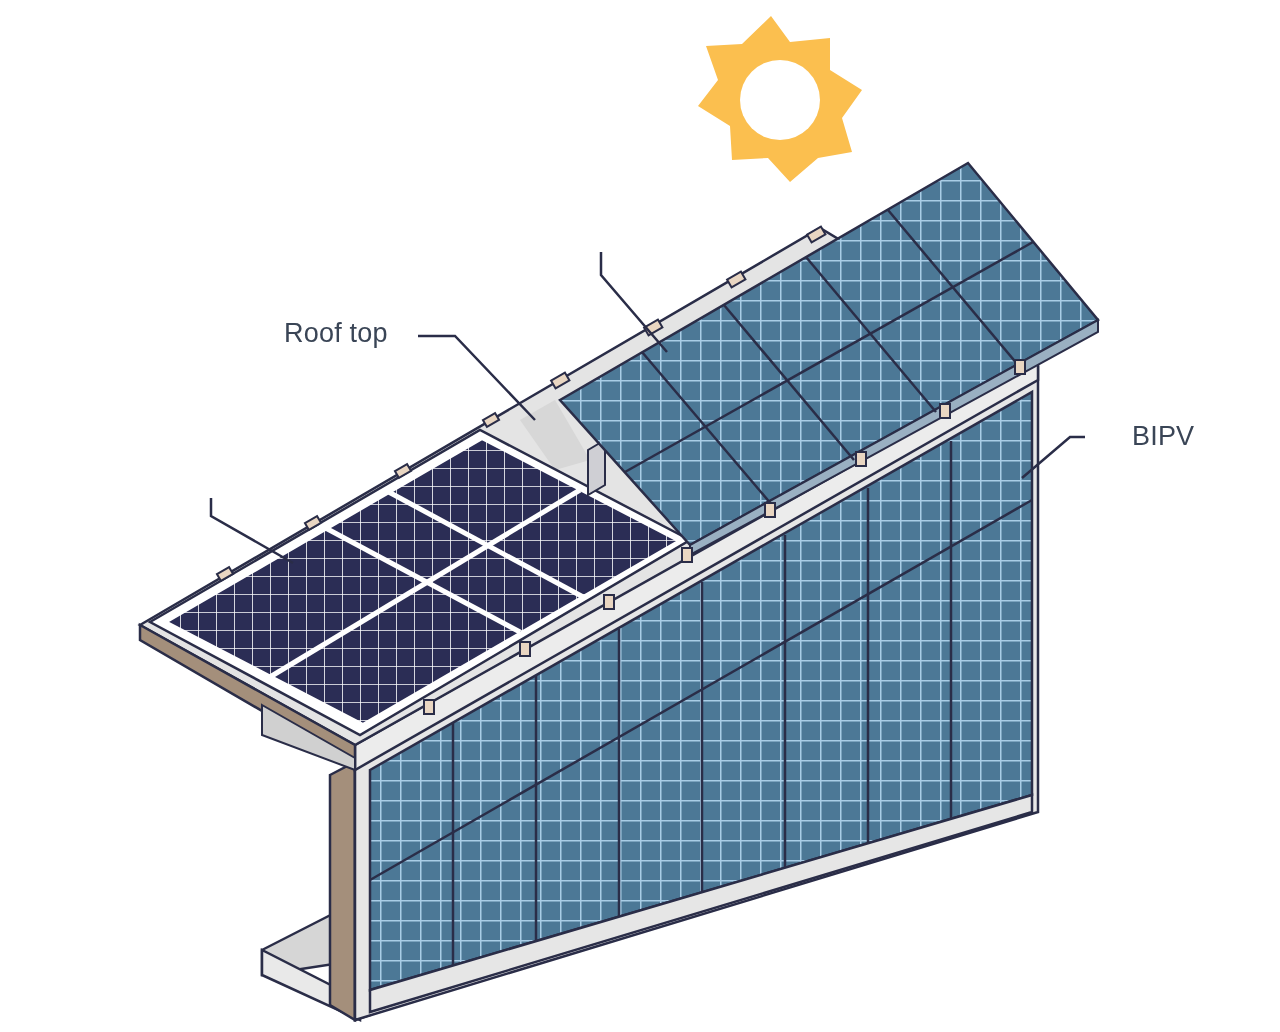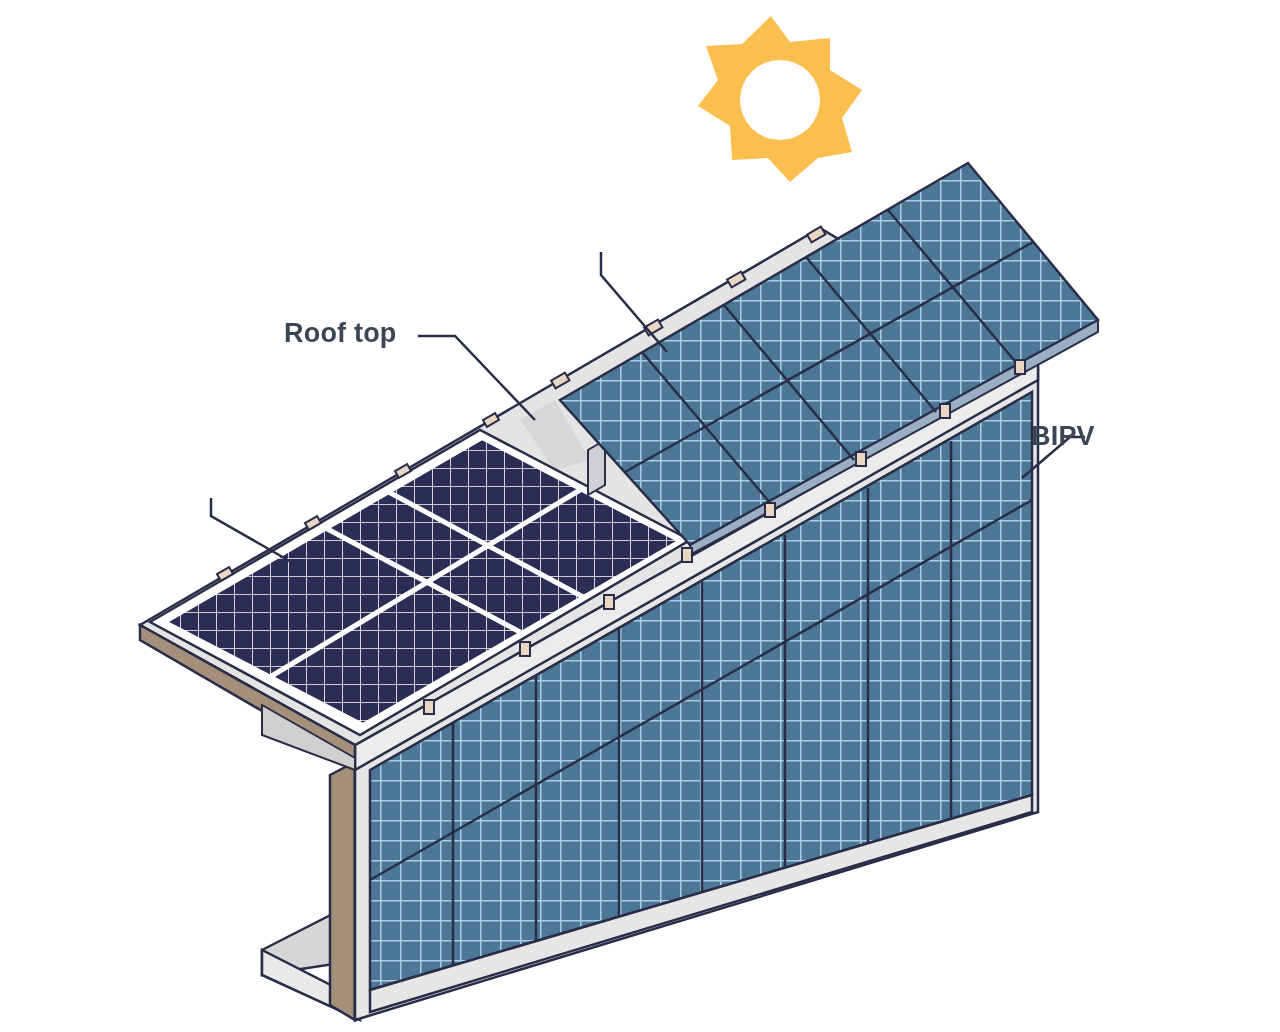--- a/index.html
+++ b/index.html
@@ -1,20 +1,20 @@
 <!DOCTYPE html>
 <html><head>
 <meta charset="utf-8">
 <style>
   html, body { margin: 0; padding: 0; background: #ffffff; }
   body { width: 1280px; height: 1032px; position: relative; overflow: hidden; font-family: "Liberation Sans", sans-serif; }
   #stage { position: absolute; left: 0; top: 0; width: 1280px; height: 1032px; }
-  .label { position: absolute; font-family: "Liberation Sans", sans-serif; font-weight: bold; font-size: 27px; color: #3a4556; letter-spacing: 0.2px; white-space: nowrap; }
+  .label { position: absolute; font-family: "Liberation Sans", sans-serif; font-weight: normal; font-size: 27px; color: #3a4556; letter-spacing: 0.2px; white-space: nowrap; }
   #label-rooftop { left: 284px; top: 318px; }
-  #label-bipv { left: 1031px; top: 421px; text-align: center; }
+  #label-bipv { left: 1132px; top: 421px; text-align: center; }
   svg { position: absolute; left: 0; top: 0; }
 </style>
 </head>
 <body>
 
 <div id="stage">
 <svg width="1280" height="1032" viewBox="0 0 1280 1032">
   <defs>
     <pattern id="polyGrid" width="20" height="20" patternUnits="userSpaceOnUse">
       <rect width="20" height="20" fill="#4c7896"></rect>

